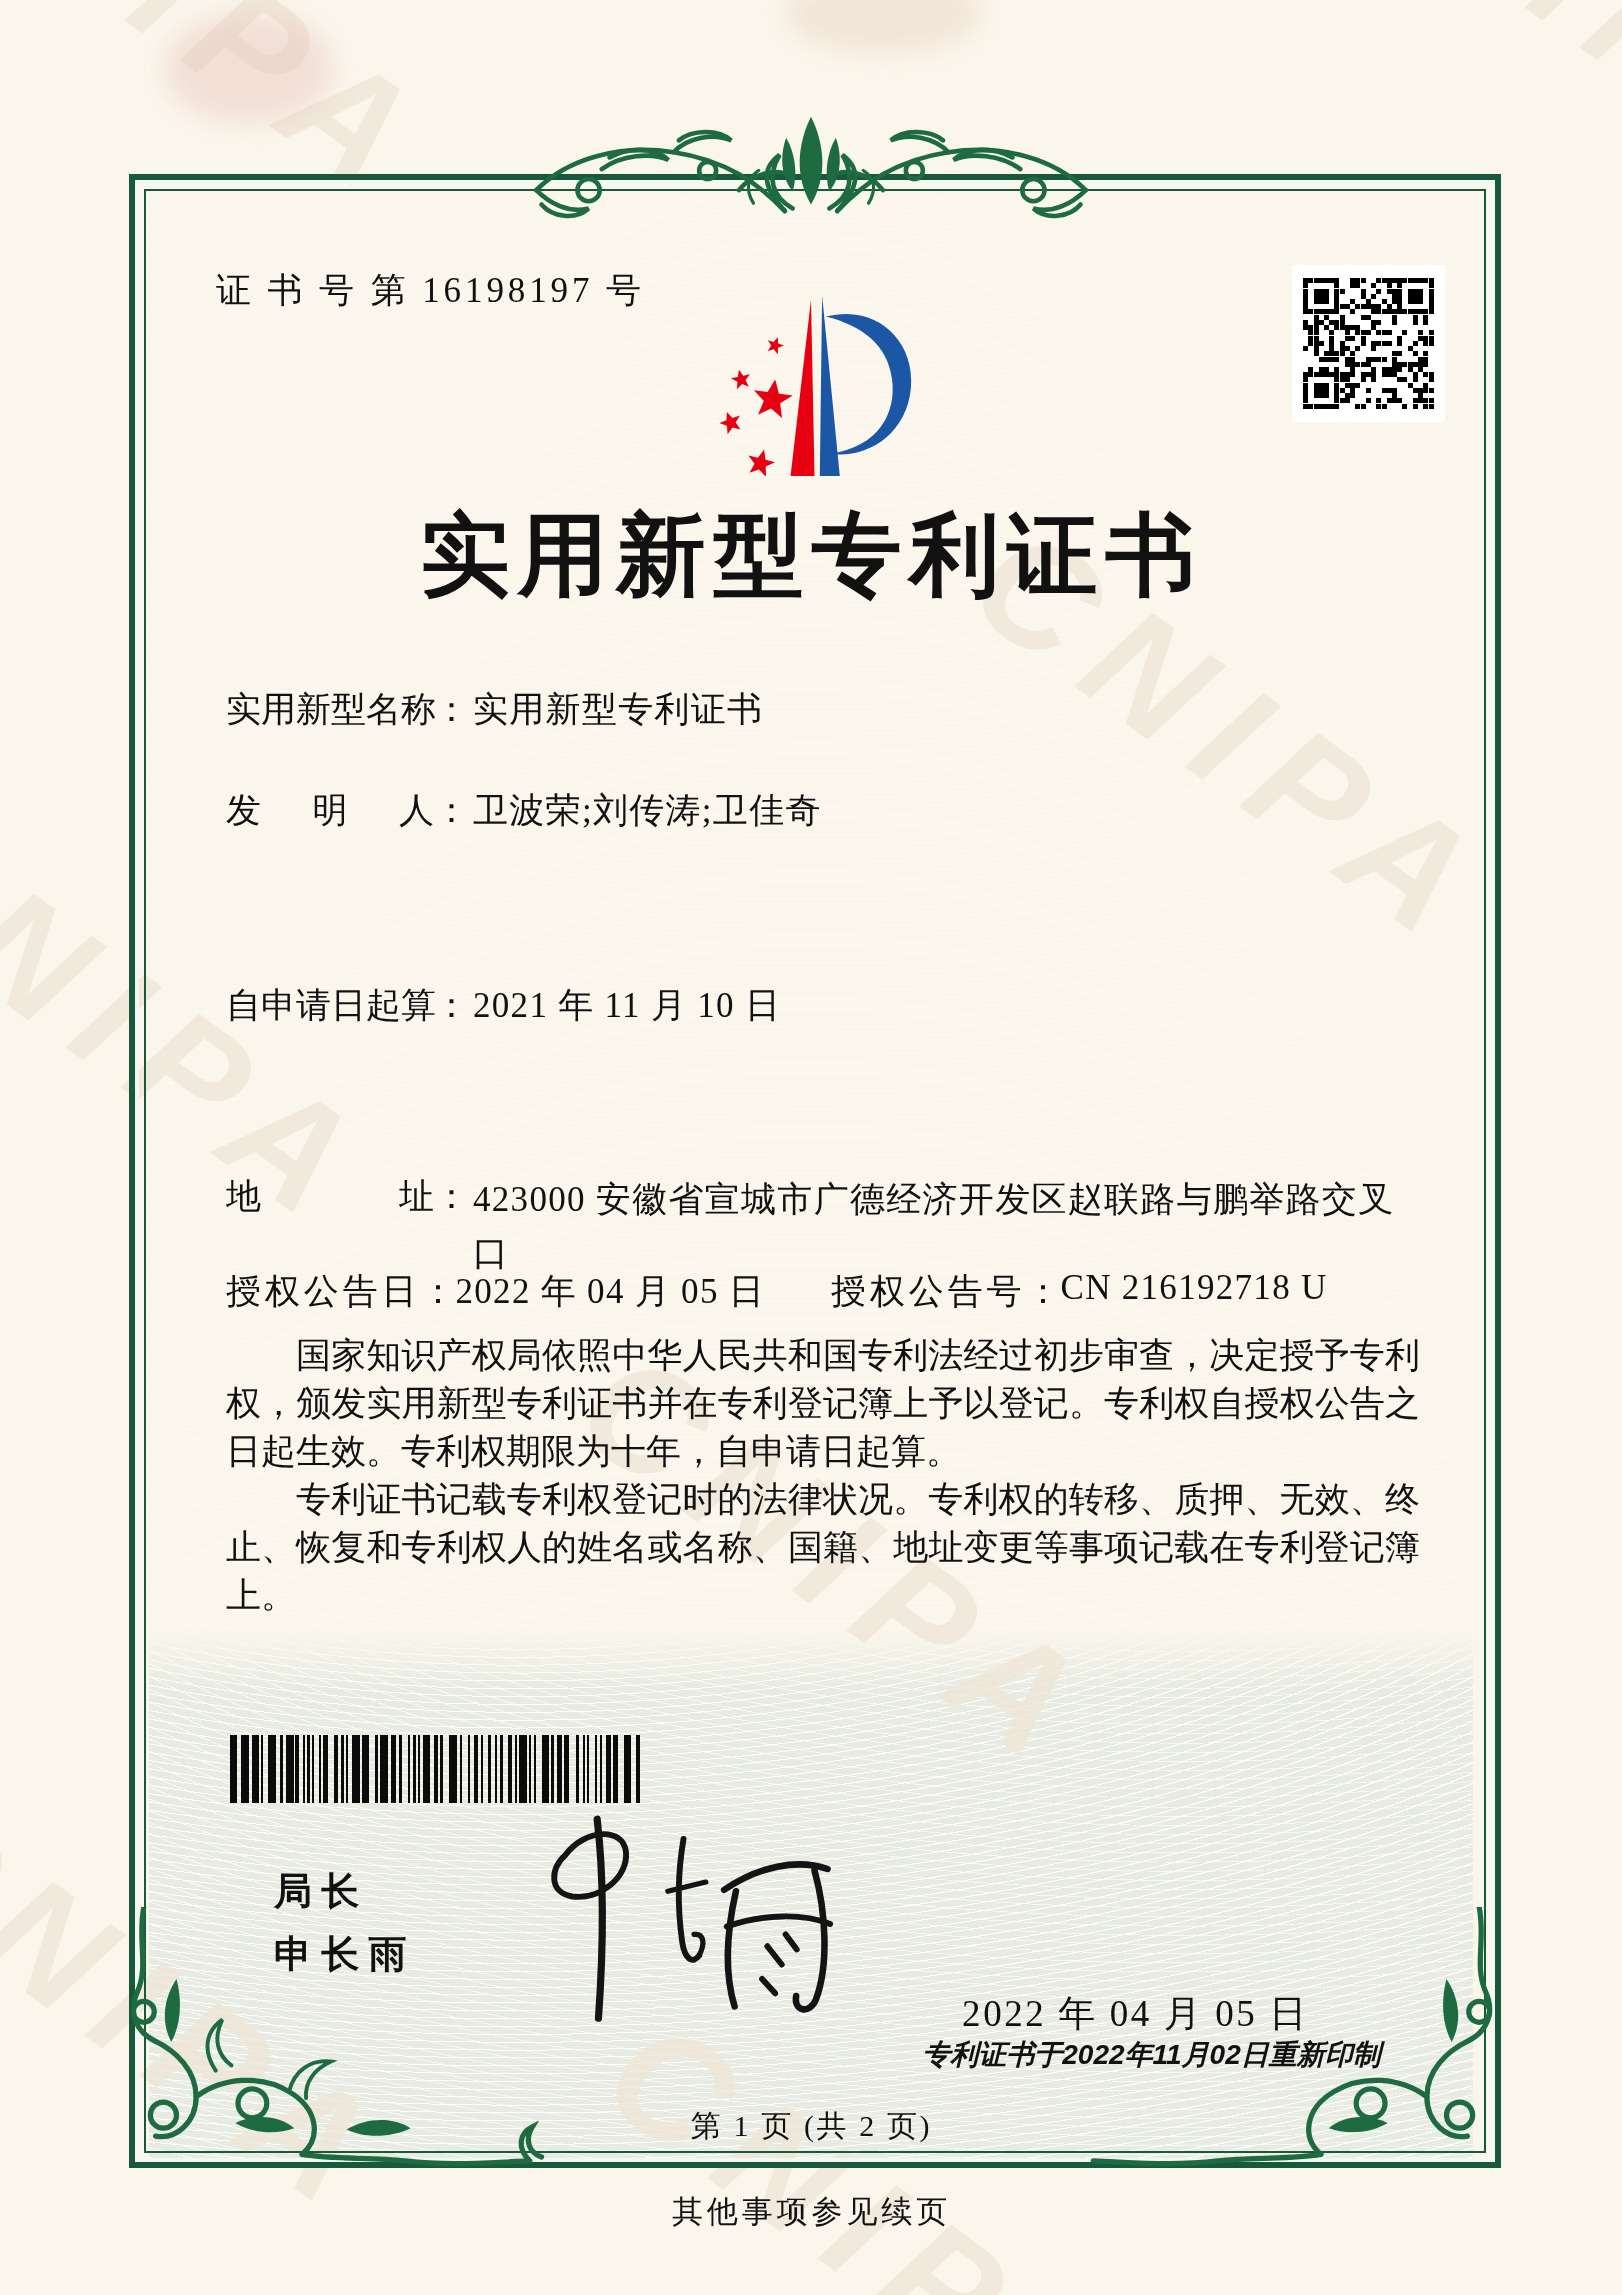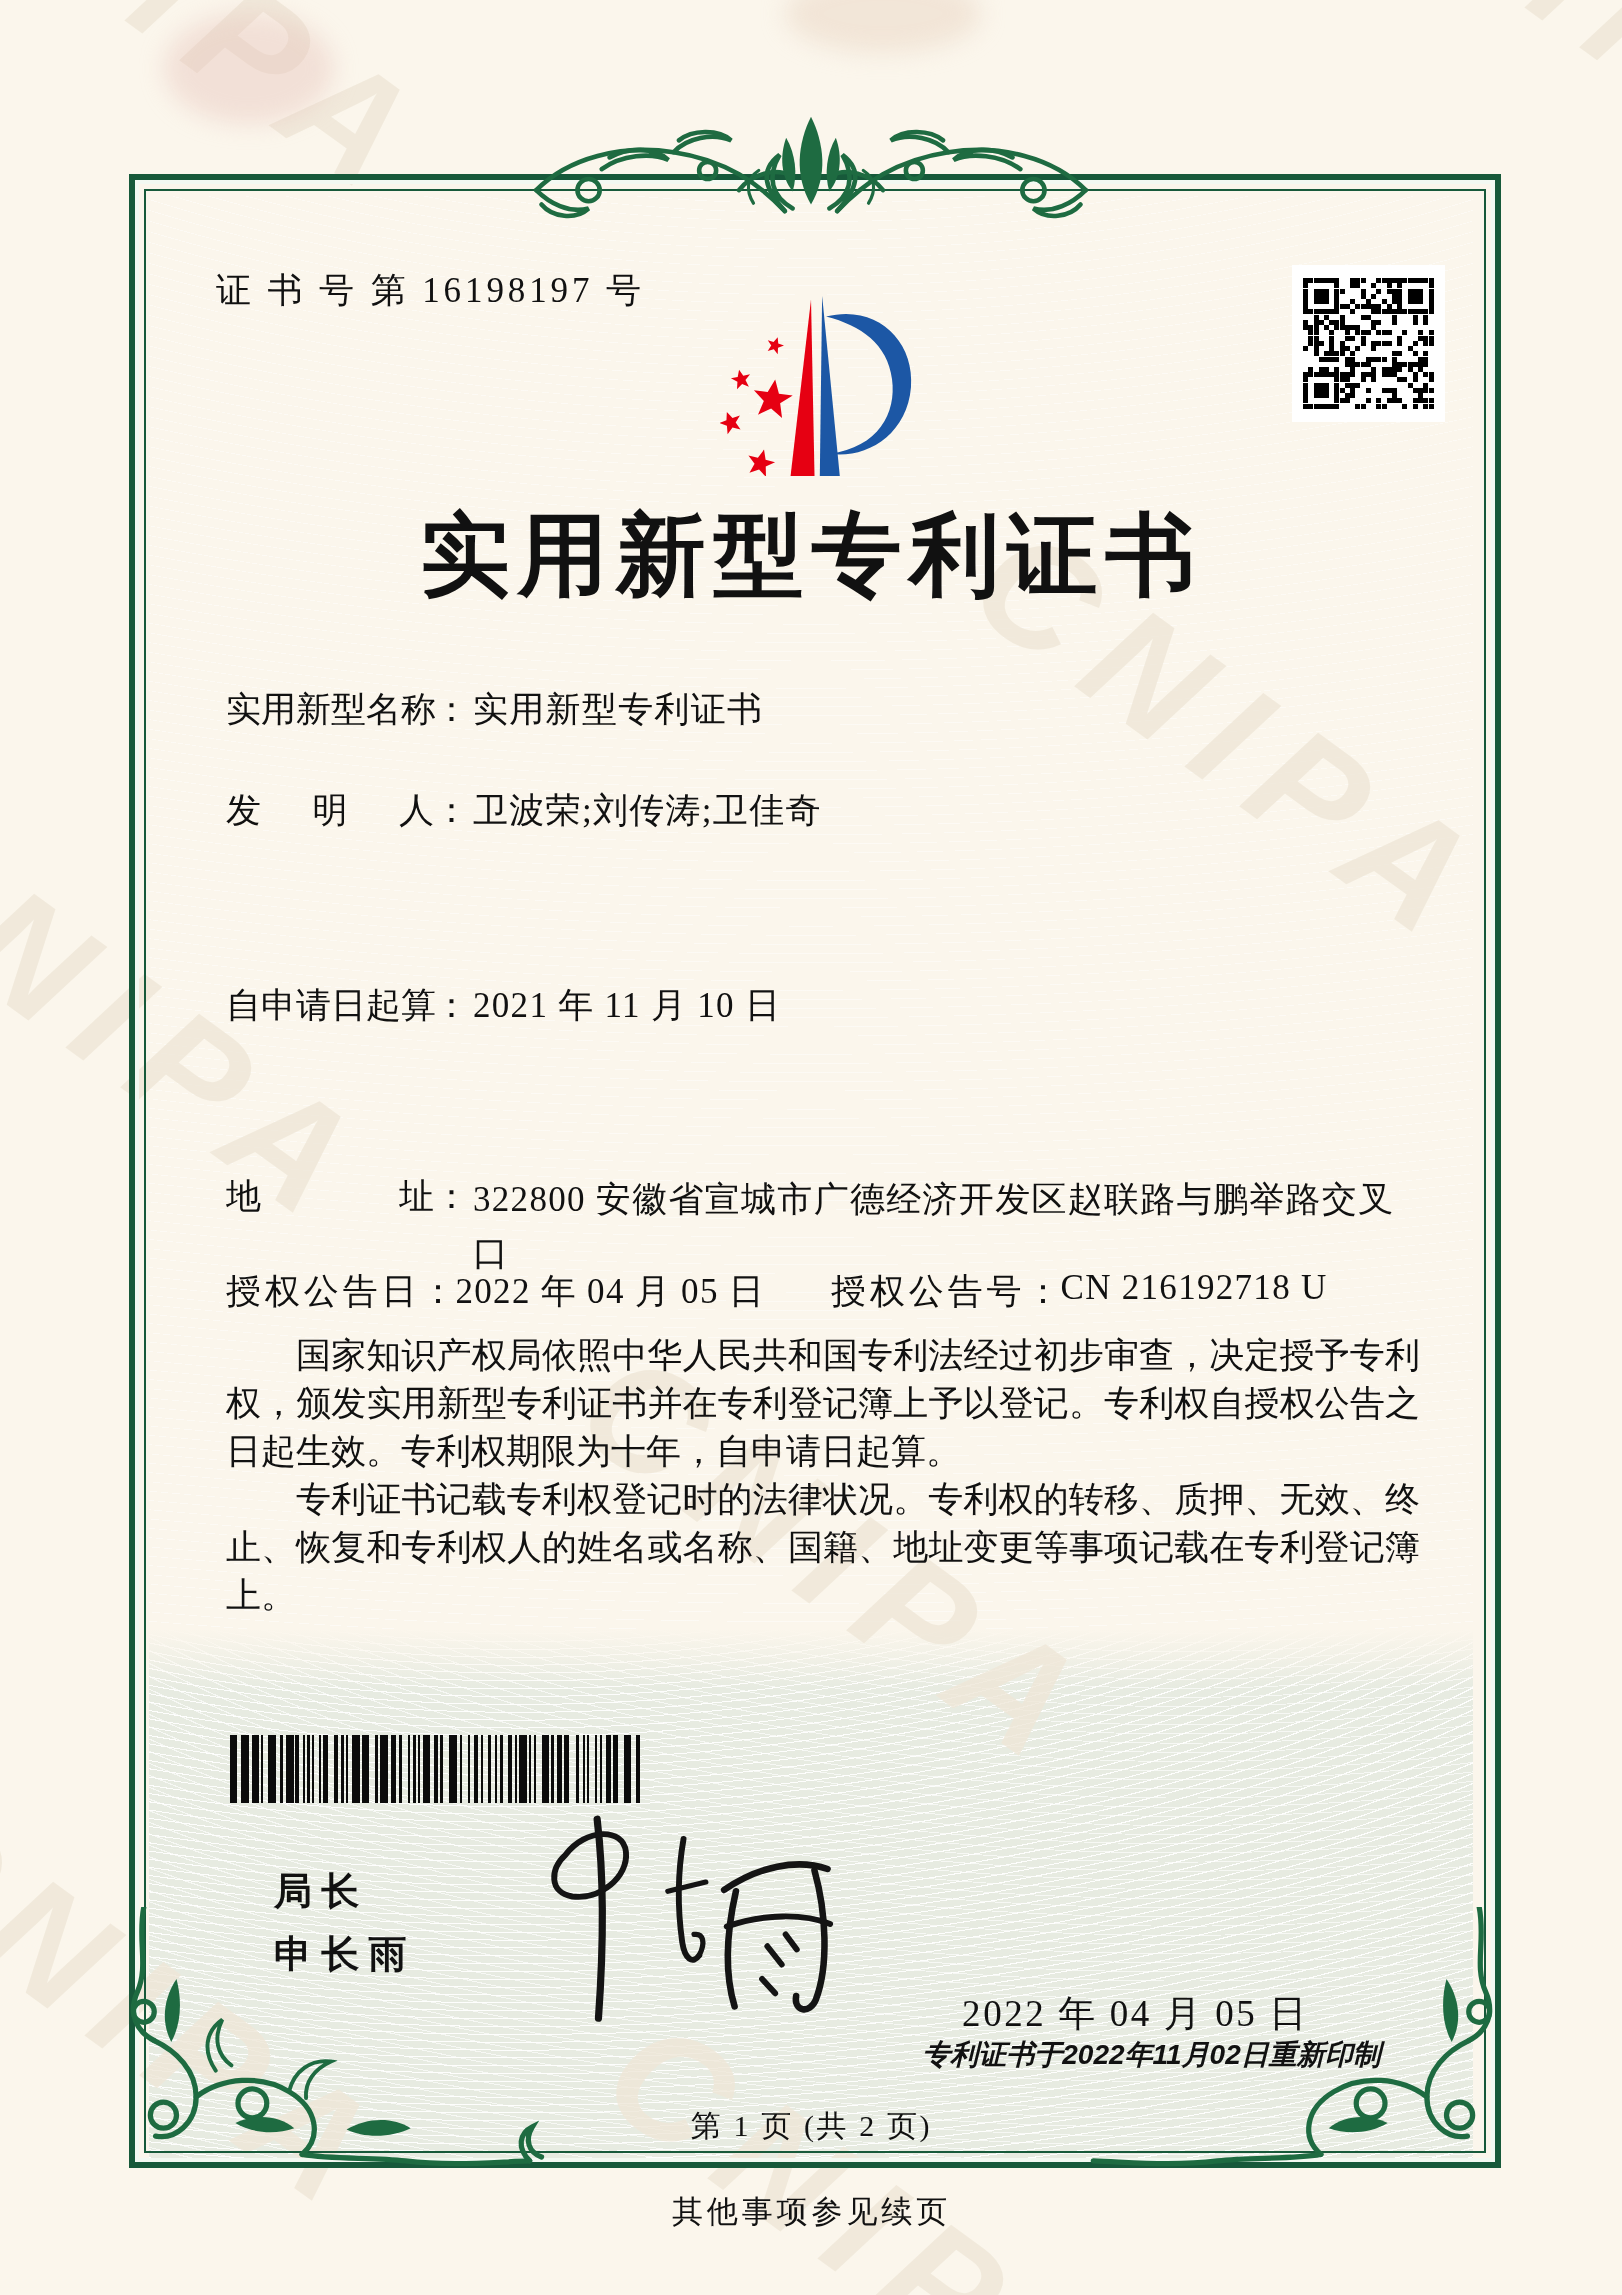--- a/index.html
+++ b/index.html
@@ -487,21 +487,21 @@
   <div class="abs z frow" style="top:686px;">
     <span class="f-label">实用新型名称</span><span class="f-colon">：</span><span class="f-value">实用新型专利证书</span>
   </div>
   <div class="abs z frow" style="top:787px;">
     <span class="f-label">发明人</span><span class="f-colon">：</span><span class="f-value">卫波荣;刘传涛;卫佳奇</span>
   </div>
   <div class="abs z frow" style="top:982px;">
     <span class="f-label">自申请日起算</span><span class="f-colon">：</span><span class="f-value">2021 年 11 月 10 日</span>
   </div>
   <div class="abs z frow" id="row-address" style="top:1173px;">
-    <span class="f-label">地址</span><span class="f-colon">：</span><span class="f-value">322800  安徽省宣城市广德经济开发区赵联路与鹏举路交叉口</span>
+    <span class="f-label">地址</span><span class="f-colon">：</span><span class="f-value">423000  安徽省宣城市广德经济开发区赵联路与鹏举路交叉口</span>
   </div>
   <div class="abs z frow" style="top:1268px;">
     <span class="g-label">授权公告日</span><span>：</span><span class="f-value">2022 年 04 月 05 日</span>
     <span id="grant-no">
       <span class="g-label">授权公告号</span><span>：</span><span class="f-value">CN 216192718 U</span>
     </span>
   </div>
 
   <div class="abs z" id="paras">
     <p>国家知识产权局依照中华人民共和国专利法经过初步审查，决定授予专利权，颁发实用新型专利证书并在专利登记簿上予以登记。专利权自授权公告之日起生效。专利权期限为十年，自申请日起算。</p>

